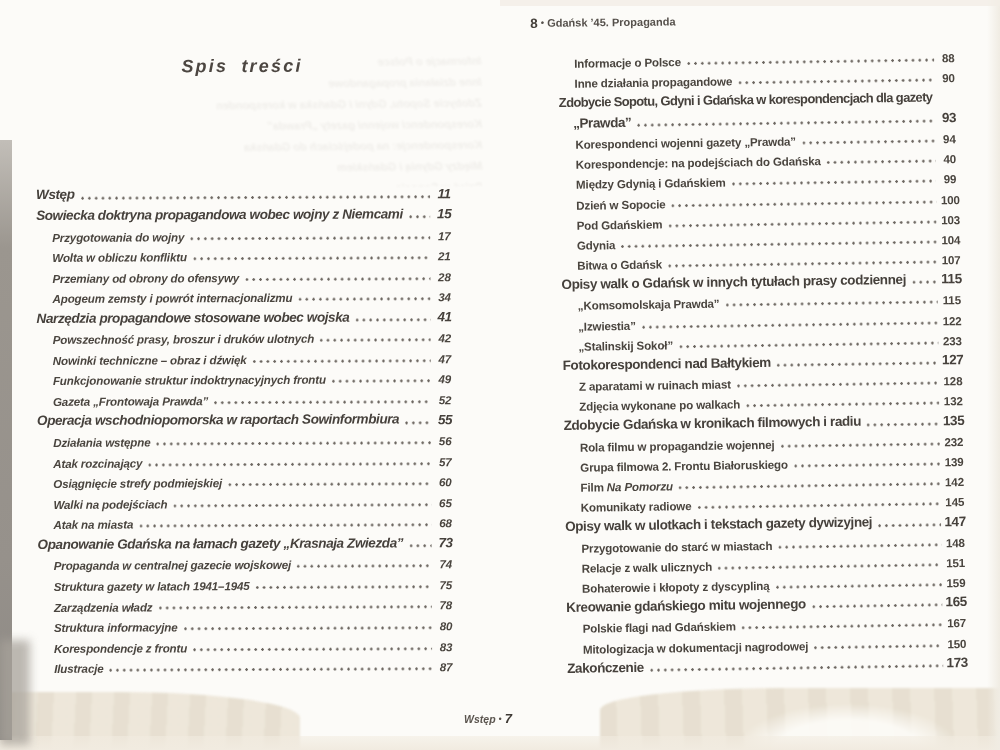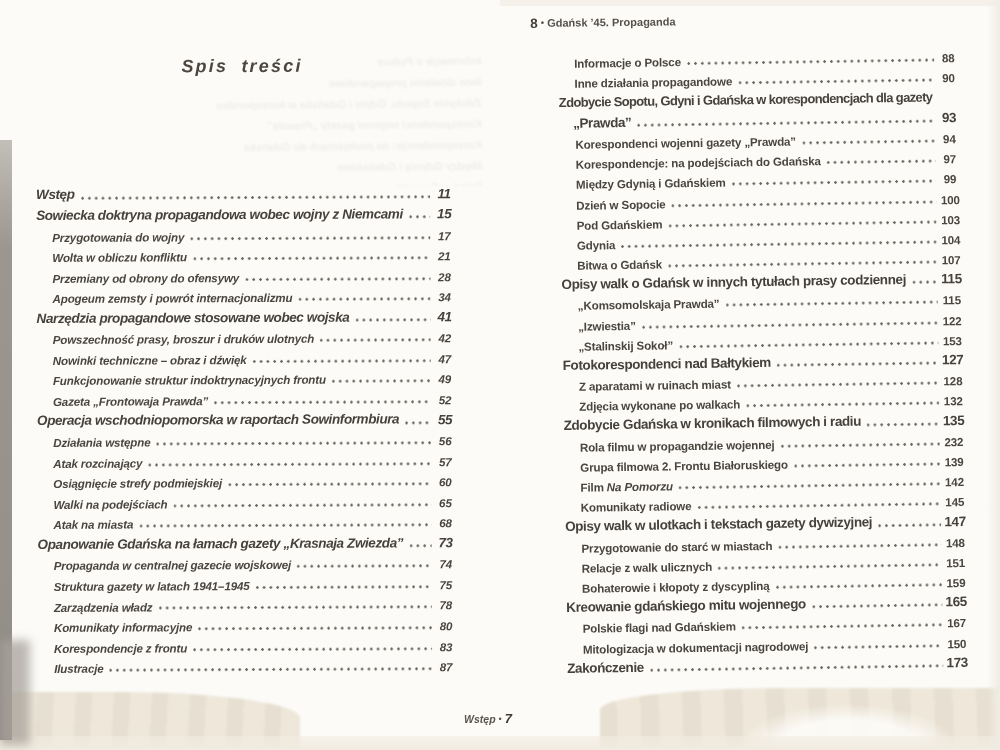--- a/index.html
+++ b/index.html
@@ -225,21 +225,21 @@
           <span class="lbl">Struktura gazety w latach 1941–1945</span>
           <div class="leader"></div>
           <span class="pg">75</span>
         </div>
         <div class="row lvl2">
           <span class="lbl">Zarządzenia władz</span>
           <div class="leader"></div>
           <span class="pg">78</span>
         </div>
         <div class="row lvl2">
-          <span class="lbl">Komunikaty informacyjne</span>
+          <span class="lbl">Struktura informacyjne</span>
           <div class="leader"></div>
           <span class="pg">80</span>
         </div>
         <div class="row lvl2">
           <span class="lbl">Korespondencje z frontu</span>
           <div class="leader"></div>
           <span class="pg">83</span>
         </div>
         <div class="row lvl2">
           <span class="lbl">Ilustracje</span>
@@ -276,21 +276,21 @@
           <span class="pg">93</span>
         </div>
         <div class="row lvl2">
           <span class="lbl">Korespondenci wojenni gazety „Prawda”</span>
           <div class="leader"></div>
           <span class="pg">94</span>
         </div>
         <div class="row lvl2">
           <span class="lbl">Korespondencje: na podejściach do Gdańska</span>
           <div class="leader"></div>
-          <span class="pg">97</span>
+          <span class="pg">40</span>
         </div>
         <div class="row lvl2">
           <span class="lbl">Między Gdynią i Gdańskiem</span>
           <div class="leader"></div>
           <span class="pg">99</span>
         </div>
         <div class="row lvl2">
           <span class="lbl">Dzień w Sopocie</span>
           <div class="leader"></div>
           <span class="pg">100</span>
@@ -321,21 +321,21 @@
           <span class="pg">115</span>
         </div>
         <div class="row lvl2">
           <span class="lbl">„Izwiestia”</span>
           <div class="leader"></div>
           <span class="pg">122</span>
         </div>
         <div class="row lvl2">
           <span class="lbl">„Stalinskij Sokoł”</span>
           <div class="leader"></div>
-          <span class="pg">153</span>
+          <span class="pg">233</span>
         </div>
         <div class="row lvl1">
           <span class="lbl">Fotokorespondenci nad Bałtykiem</span>
           <div class="leader"></div>
           <span class="pg">127</span>
         </div>
         <div class="row lvl2">
           <span class="lbl">Z aparatami w ruinach miast</span>
           <div class="leader"></div>
           <span class="pg">128</span>

